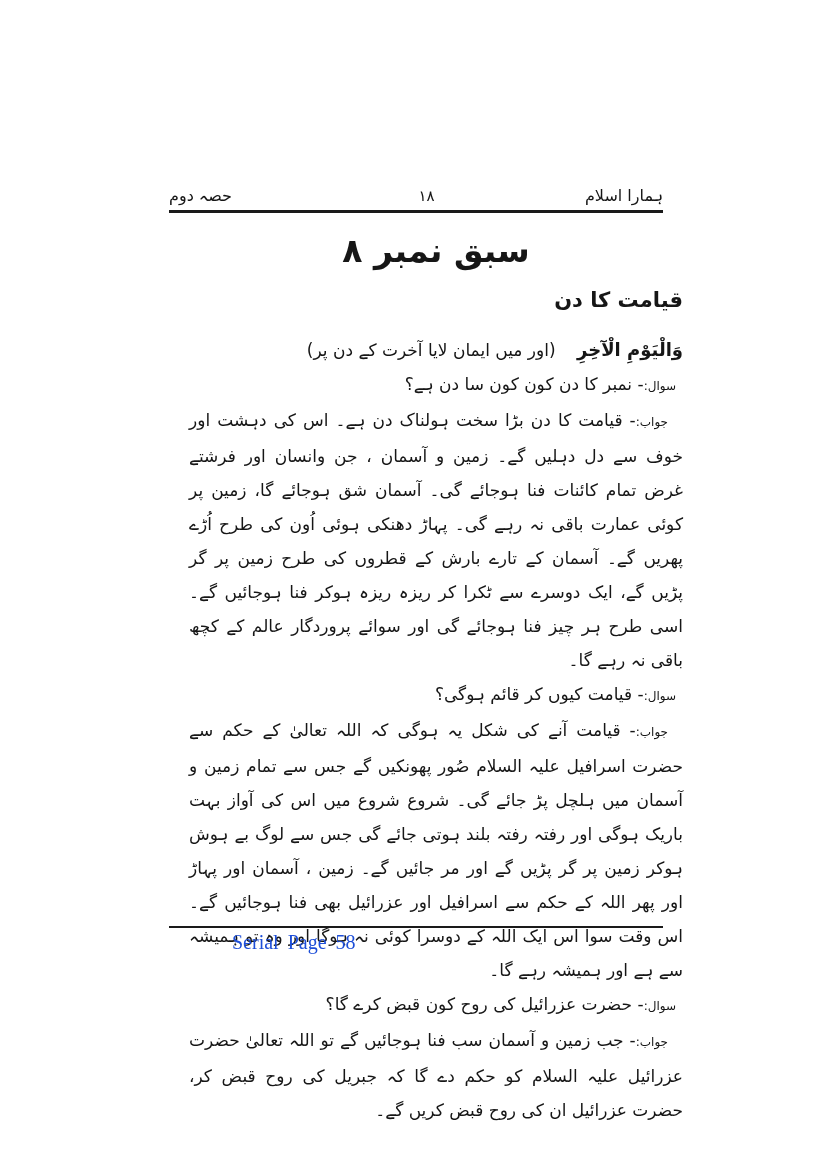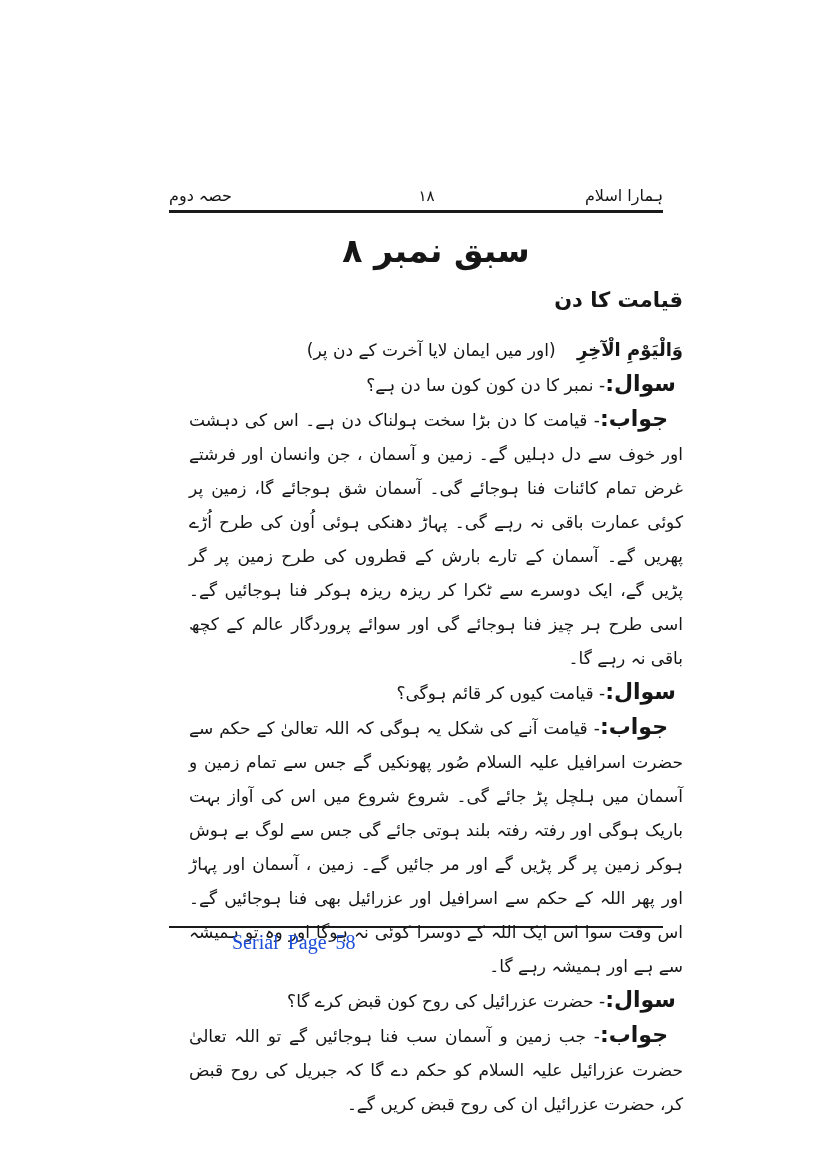--- a/index.html
+++ b/index.html
@@ -76,22 +76,22 @@
     text-indent: 7px;
   }
   .qa-a {
     margin: 0;
     font-size: 17px;
     line-height: 34px;
     text-align: justify;
     text-indent: 15px;
   }
   .qa-label {
-    font-weight: 700;
-    font-size: 22px;
+    font-weight: 400;
+    font-size: 12px;
   }
   
   .footer {
     position: absolute;
     left: 169px; top: 926px; width: 494px;
     border-top: 2px solid #1a1a1a;
     padding-top: 3px;
   }
   .footer .serial {
     display: inline-block;

